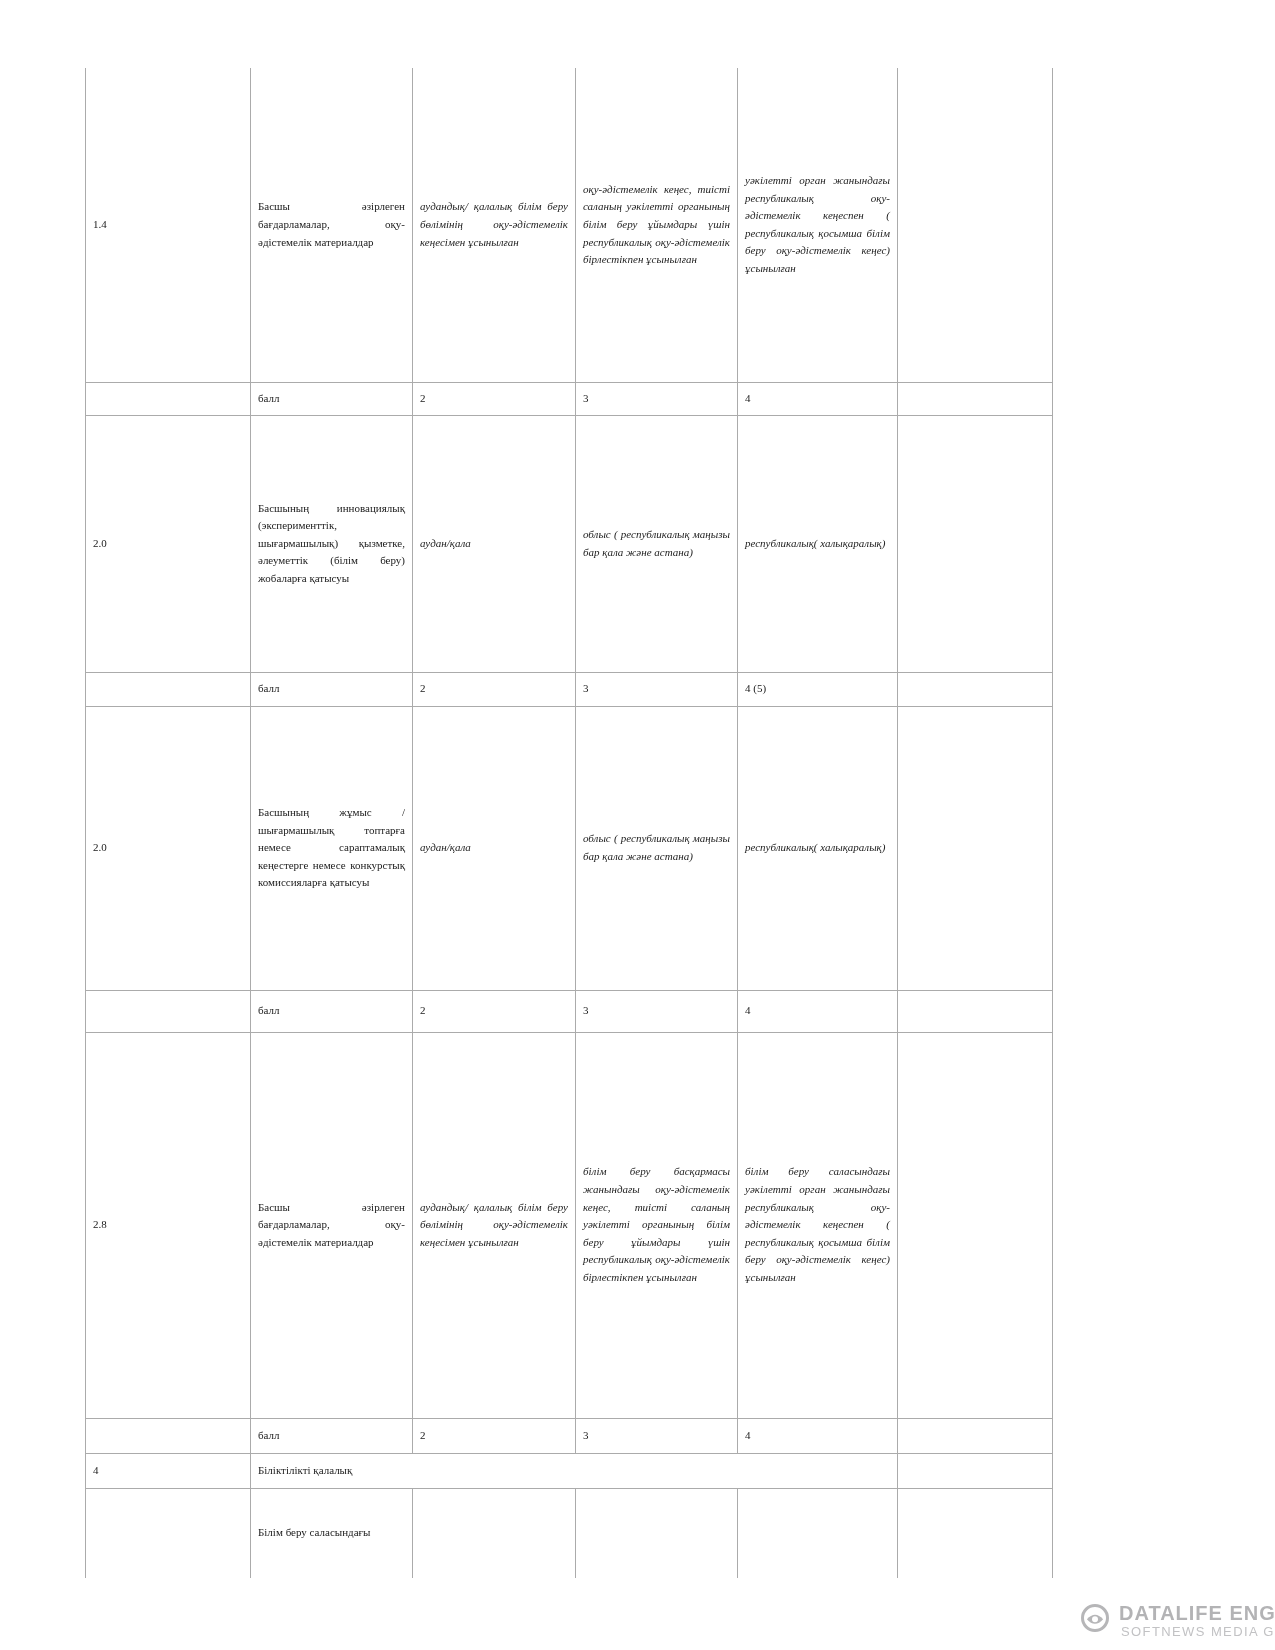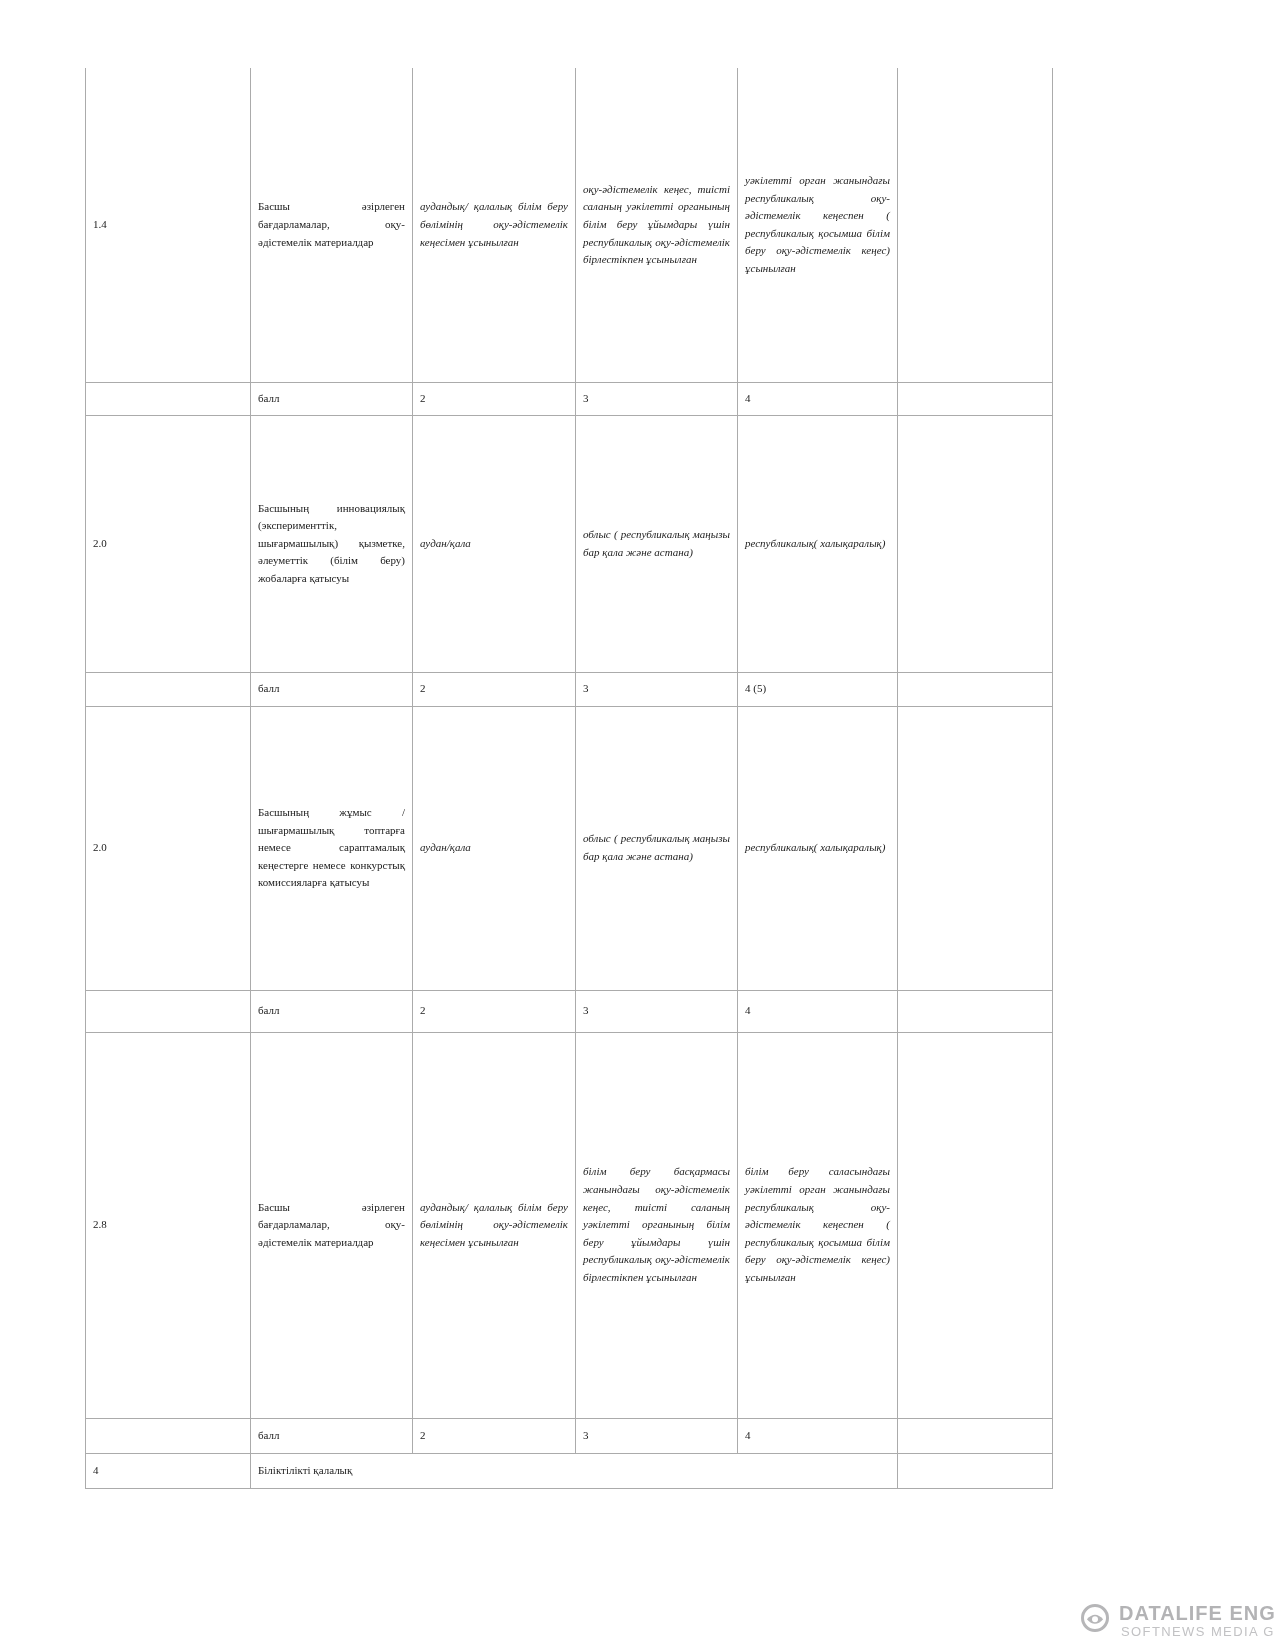--- a/index.html
+++ b/index.html
@@ -144,20 +144,28 @@
       <td class="score">4</td>
       <td class="score"></td>
     </tr>
 
     <tr style="height:35px">
       <td class="score">4</td>
       <td class="score" colspan="4">Біліктілікті қалалық</td>
       <td class="score"></td>
     </tr>
 
+    <tr class="row-last" style="height:90px">
+      <td class="top"></td>
+      <td class="top just">Білім беру саласындағы</td>
+      <td class="top"></td>
+      <td class="top"></td>
+      <td class="top"></td>
+      <td class="top"></td>
+    </tr>
   </tbody>
     </table>
 
   <div class="watermark">
     <svg class="wm-logo" viewBox="0 0 24 24">
       <circle cx="12" cy="12" r="10" fill="none" stroke="#b6b6b8" stroke-width="2.4"></circle>
       <path d="M5.5 13 Q12 5.8 18.5 13 Q12 20.2 5.5 13 Z" fill="#b6b6b8"></path>
       <circle cx="12" cy="13" r="2.4" fill="#ffffff"></circle>
     </svg>
     <div class="wm-title">DATALIFE ENGINE</div>

